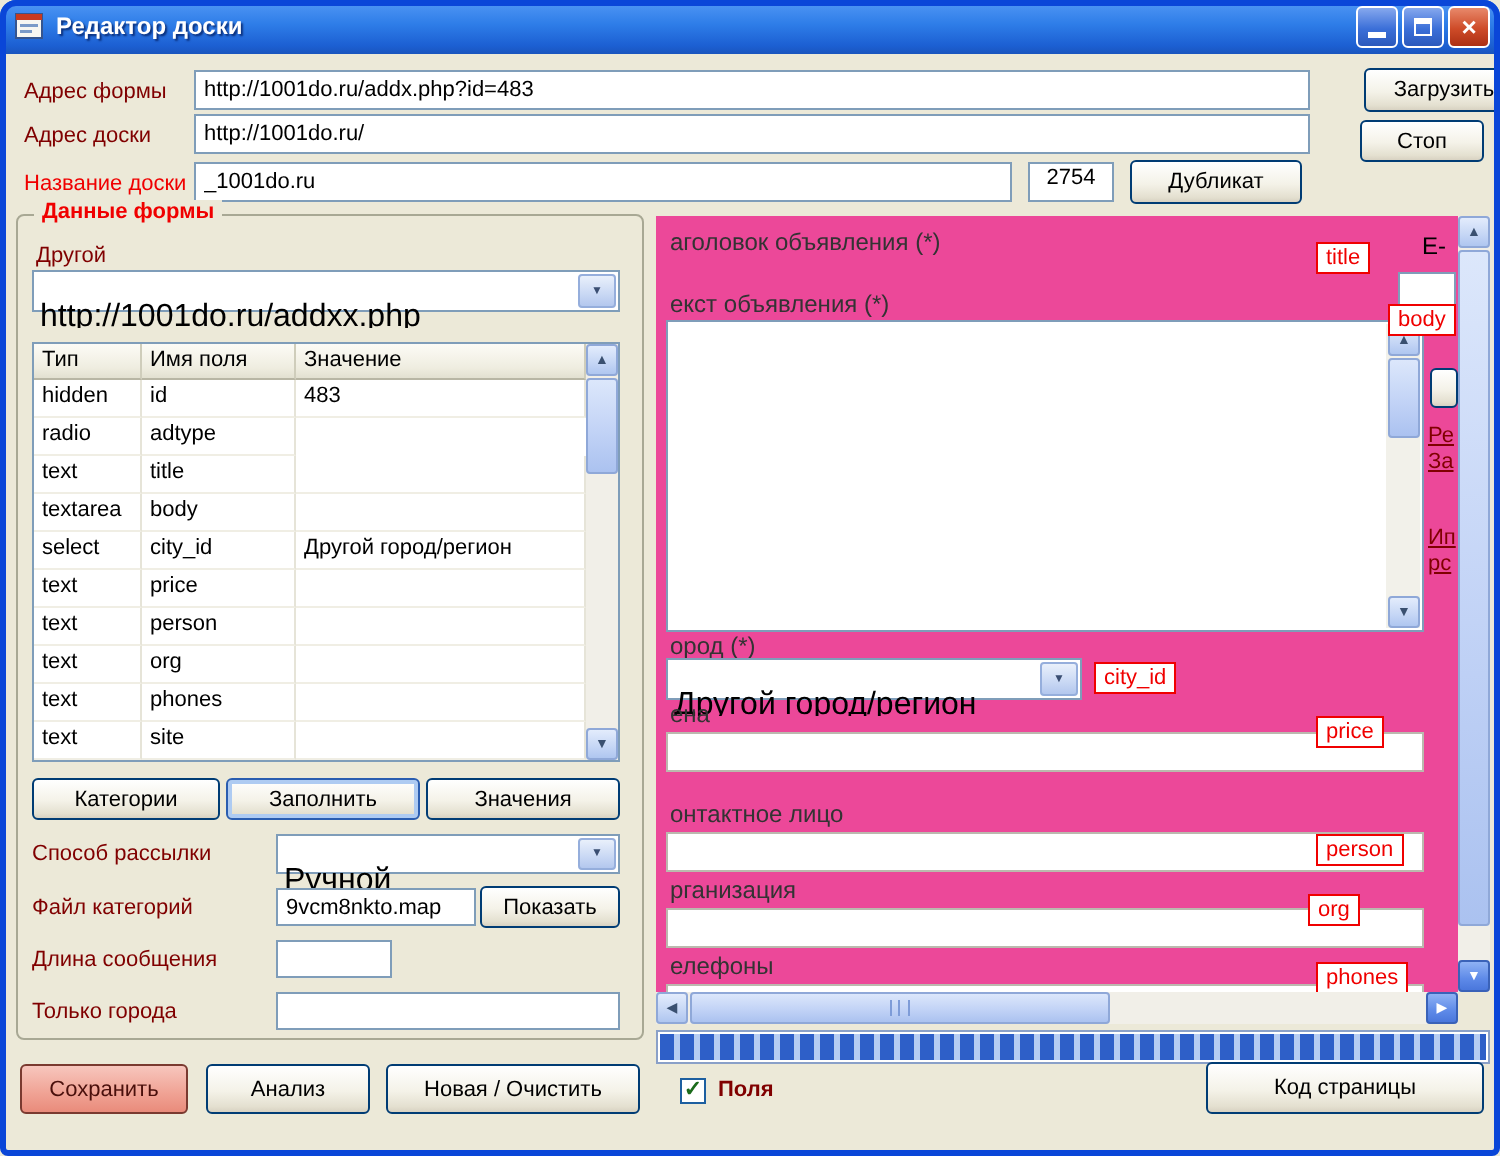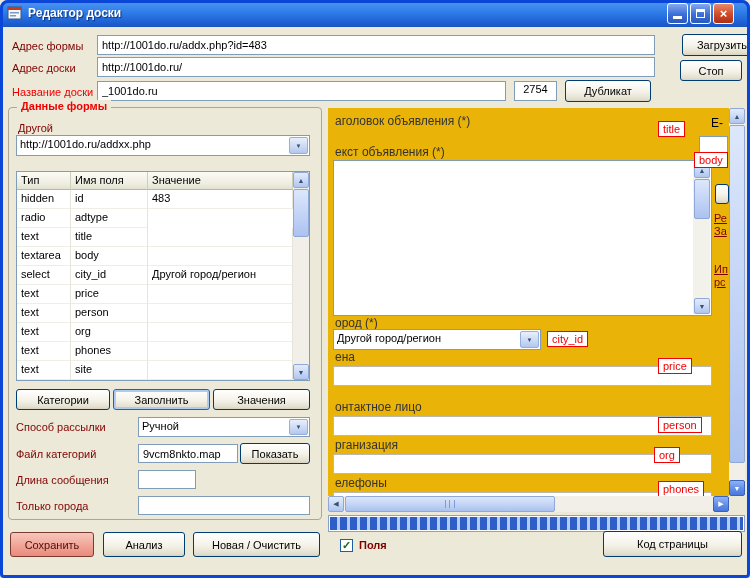--- a/index.html
+++ b/index.html
@@ -3,21 +3,21 @@
 <meta charset="utf-8">
 <style>
   html,body { margin:0; padding:0; width:750px; height:578px; overflow:hidden;
               background:#ECE9D8; font-family:"Liberation Sans", sans-serif; }
   #screen { position:relative; width:750px; height:578px; background:#ECE9D8; }
 
   
   .frame { position:absolute; inset:0; border:3px solid #0A46D8;
            border-radius:8px 8px 4px 4px; pointer-events:none; z-index:99; box-sizing:border-box; }
   .titlebar { position:absolute; left:0; top:0; width:750px; height:27px; box-sizing:border-box;
-              border-radius:8px 8px 0 0; padding:2px 16px 3px 7px; display:flex; align-items:center; gap:5px;
+              border-radius:8px 8px 0 0; padding:2px 5px 3px 7px; display:flex; align-items:center; gap:5px;
               background:linear-gradient(180deg,#3272DE 0%,#4A92F2 10%,#2E7DE8 45%,#1C5FD2 85%,#1A55BE 100%); }
   .titlebar .title { color:#fff; font-weight:bold; font-size:12px; flex:1;
                      text-shadow:1px 1px 1px rgba(0,25,90,.75); white-space:nowrap; }
   .winbtns { display:flex; gap:2px; }
   .wbtn { width:21px; height:21px; border:1px solid #fff; border-radius:3px; box-sizing:border-box;
           display:flex; align-items:center; justify-content:center;
           background:linear-gradient(180deg,#86A8EE 0%,#3B6FD8 55%,#2B59BC 100%); }
   .wbtn.close { background:linear-gradient(180deg,#E8896B 0%,#CE4B28 55%,#AC3014 100%);
                 color:#fff; font-weight:bold; font-size:13px; line-height:1; }
   .g-min { width:9px; height:3px; background:#fff; margin-top:9px; }
@@ -29,21 +29,21 @@
   .tb { position:absolute; box-sizing:border-box; border:1px solid #7F9DB9; background:#fff;
         font:11px "Liberation Sans",sans-serif; padding:1px 4px; color:#000; outline:none; }
   .btn { position:absolute; box-sizing:border-box; display:flex; align-items:center; justify-content:center;
          font:11px "Liberation Sans",sans-serif; color:#000; border:1px solid #003C74; border-radius:3px;
          background:linear-gradient(180deg,#FFFFFF 0%,#F4F2E8 55%,#E4E0D0 88%,#D8D2C2 100%); }
   .btn.primary { box-shadow:inset 0 0 0 2px #AECBF2; border-color:#2A5DB0;text-align:center; }
   .btn.save { background:linear-gradient(180deg,#F7C6BD 0%,#F0A294 60%,#E98B7B 100%);
               border-color:#7A3A30; color:#4A100C; }
   .combo { position:absolute; box-sizing:border-box; border:1px solid #7F9DB9; background:#fff;
            display:flex; align-items:stretch; }
-  .combo .ct { flex:1; padding:2px 3px; font-size:11px; white-space:nowrap; overflow:hidden; }
+  .combo .ct { flex:1; padding:14px 3px; font-size:16px; white-space:nowrap; overflow:hidden; }
   .combo .cbtn { width:17px; margin:1px; border:1px solid #95AEDC; border-radius:2px;
                  background:linear-gradient(180deg,#E9F0FB 0%,#C9D8F4 60%,#B3C7EE 100%);
                  display:flex; align-items:center; justify-content:center; font-size:6px; color:#3A4E72; }
   .sbb { box-sizing:border-box; border:1px solid #8FA8D8; border-radius:2px; color:#3A5070; font-size:7px;
          display:flex; align-items:center; justify-content:center;
          background:linear-gradient(180deg,#E3ECFC 0%,#C5D6F5 60%,#AFC6F0 100%); }
   .sbb.hot { background:linear-gradient(180deg,#8FB2F4 0%,#5E8AE8 60%,#4A77DC 100%);
              border-color:#3A62B8; color:#fff; }
   .sthumb { box-sizing:border-box; border:1px solid #8FA8D8; border-radius:2px;
             background:linear-gradient(180deg,#DCE7FB 0%,#C2D3F6 55%,#ABC2F0 100%); }
@@ -64,21 +64,21 @@
   .gr { display:flex; height:19px; }
   .gc { box-sizing:border-box; border-right:1px solid #E6E4D8; border-bottom:1px solid #F0EEE4;
         padding:2px 4px; font-size:11px; white-space:nowrap; overflow:hidden; }
   .c1 { width:54px; } .c2 { width:77px; } .c3 { width:145px; }
   .gscroll { position:absolute; right:0; top:0; bottom:0; width:16px; background:#F1EFE8; }
   .gscroll .sbb { position:absolute; left:0; width:16px; height:16px; }
   .gscroll .sthumb { position:absolute; left:0; top:17px; width:16px; height:48px; }
 
   
   .preview { position:absolute; left:328px; top:108px; width:401px; height:388px;
-             background:#eab308; overflow:hidden; }
+             background:#ec4899; overflow:hidden; }
   .pvl { position:absolute; font-size:12px; color:#333; white-space:nowrap; }
   .tag { position:absolute; box-sizing:border-box; border:1px solid #F00000; color:#F00000; background:#fff;
          font:11px "Liberation Sans",sans-serif; padding:1px 4px; white-space:nowrap; z-index:3; }
   .pvi { position:absolute; box-sizing:border-box; border:1px solid #BBB9AE; background:#fff; }
   .pvi.strong { border-color:#7F9DB9; }
   .pv-link { position:absolute; color:#800000; text-decoration:underline; font-size:11px; white-space:nowrap; }
   .pv-textarea { position:absolute; left:5px; top:52px; width:379px; height:156px; box-sizing:border-box;
                  border:1px solid #7F9DB9; background:#fff; }
   .ta-scroll { position:absolute; right:1px; top:1px; bottom:1px; width:17px; background:#F2F1EA; }
   .ta-scroll .sbb { position:absolute; right:0; width:16px; height:16px; }

